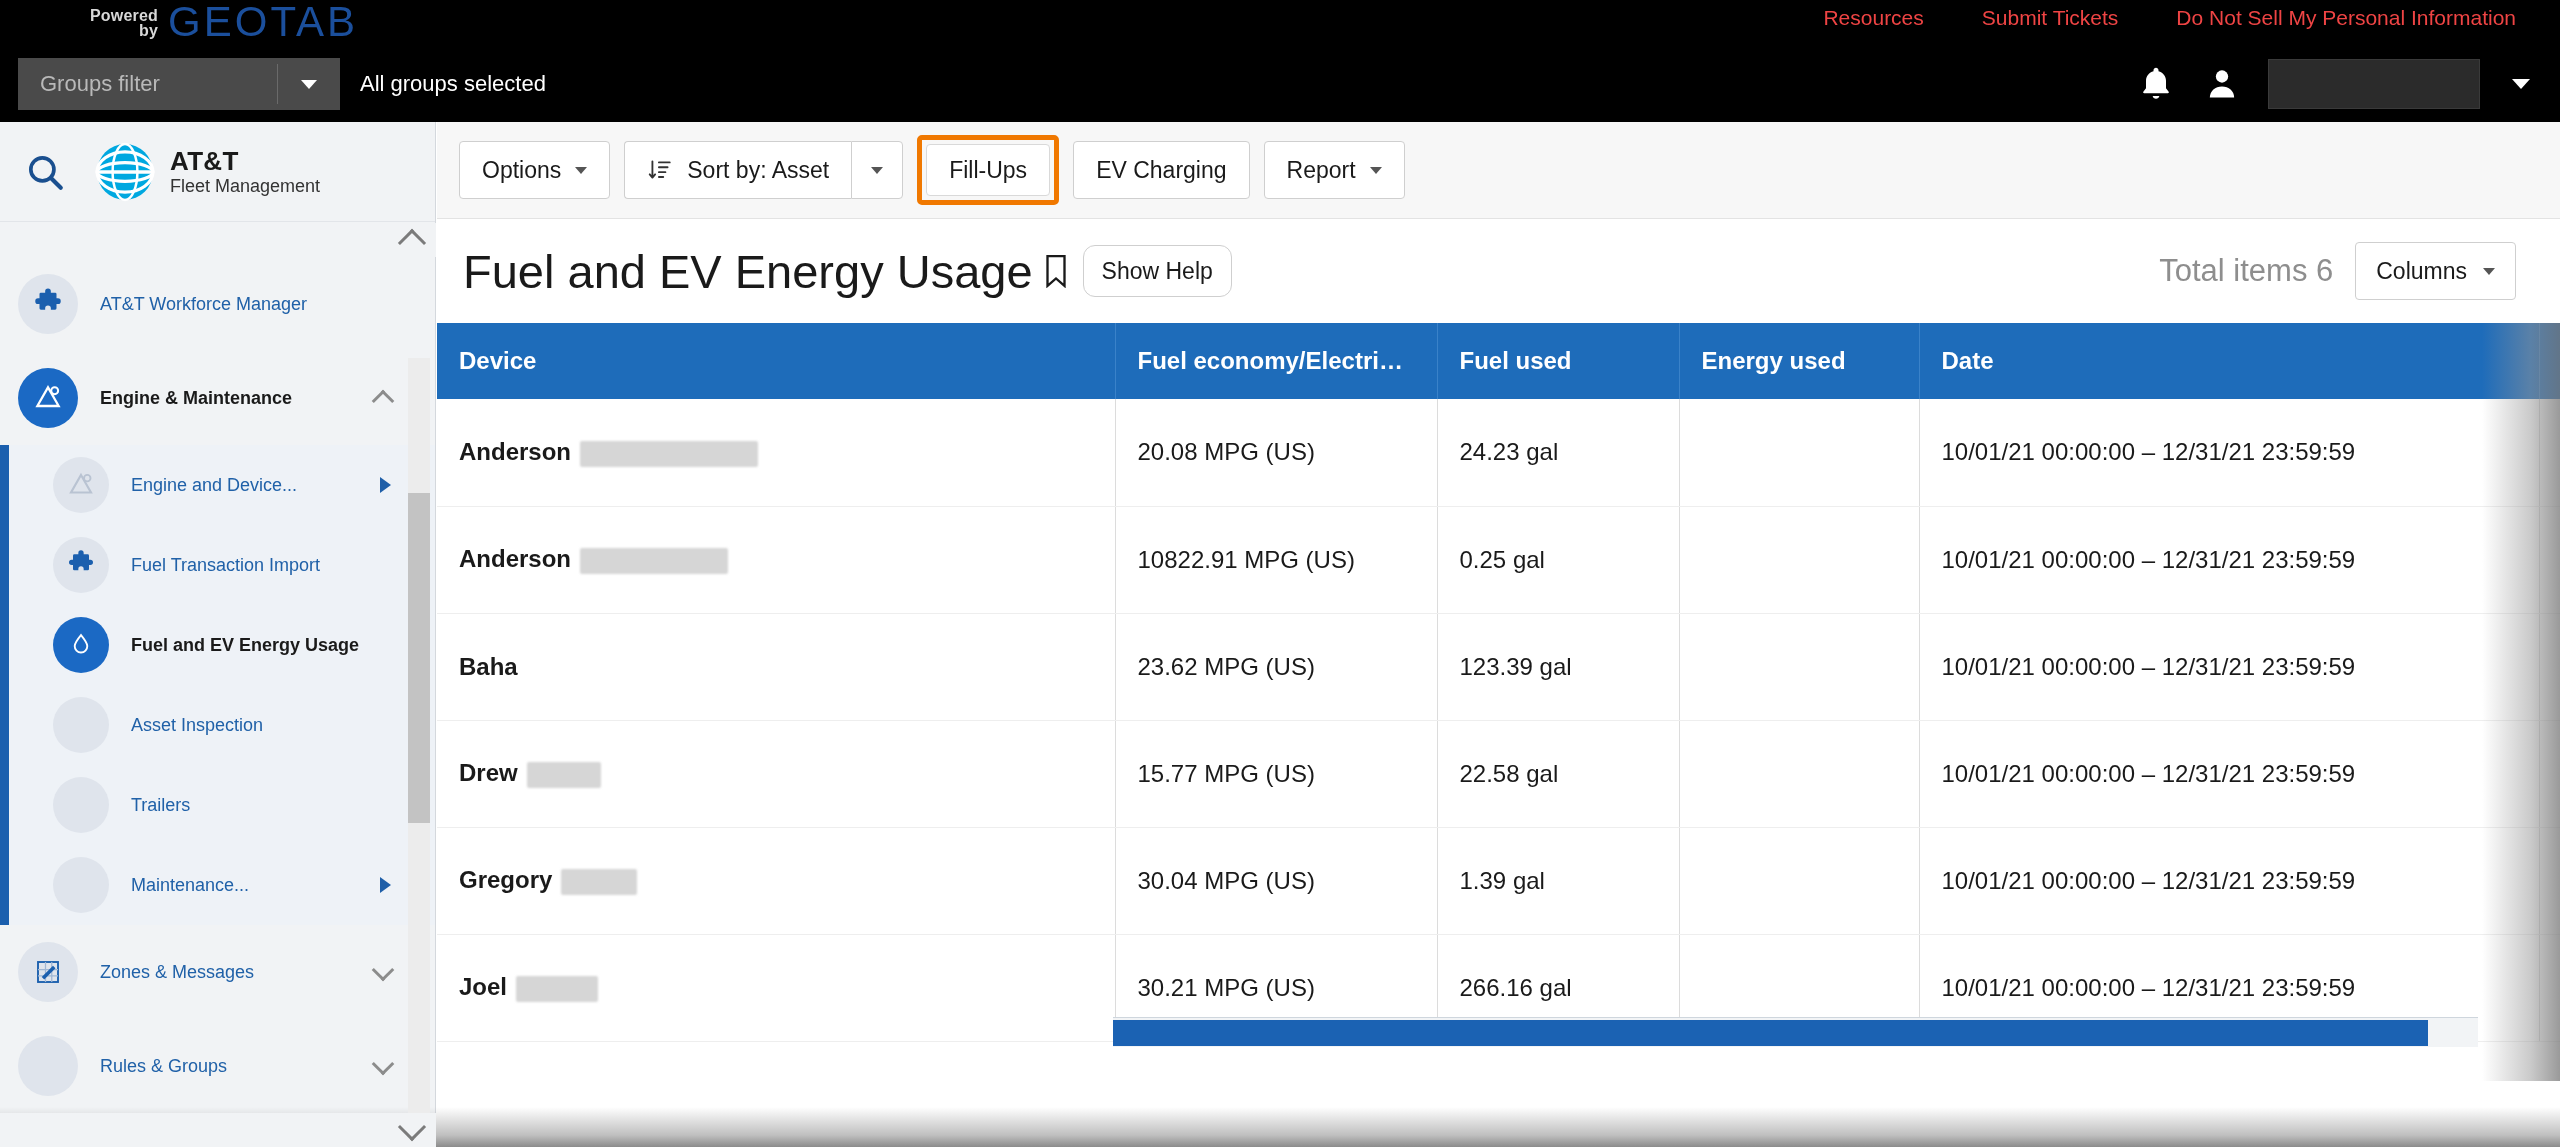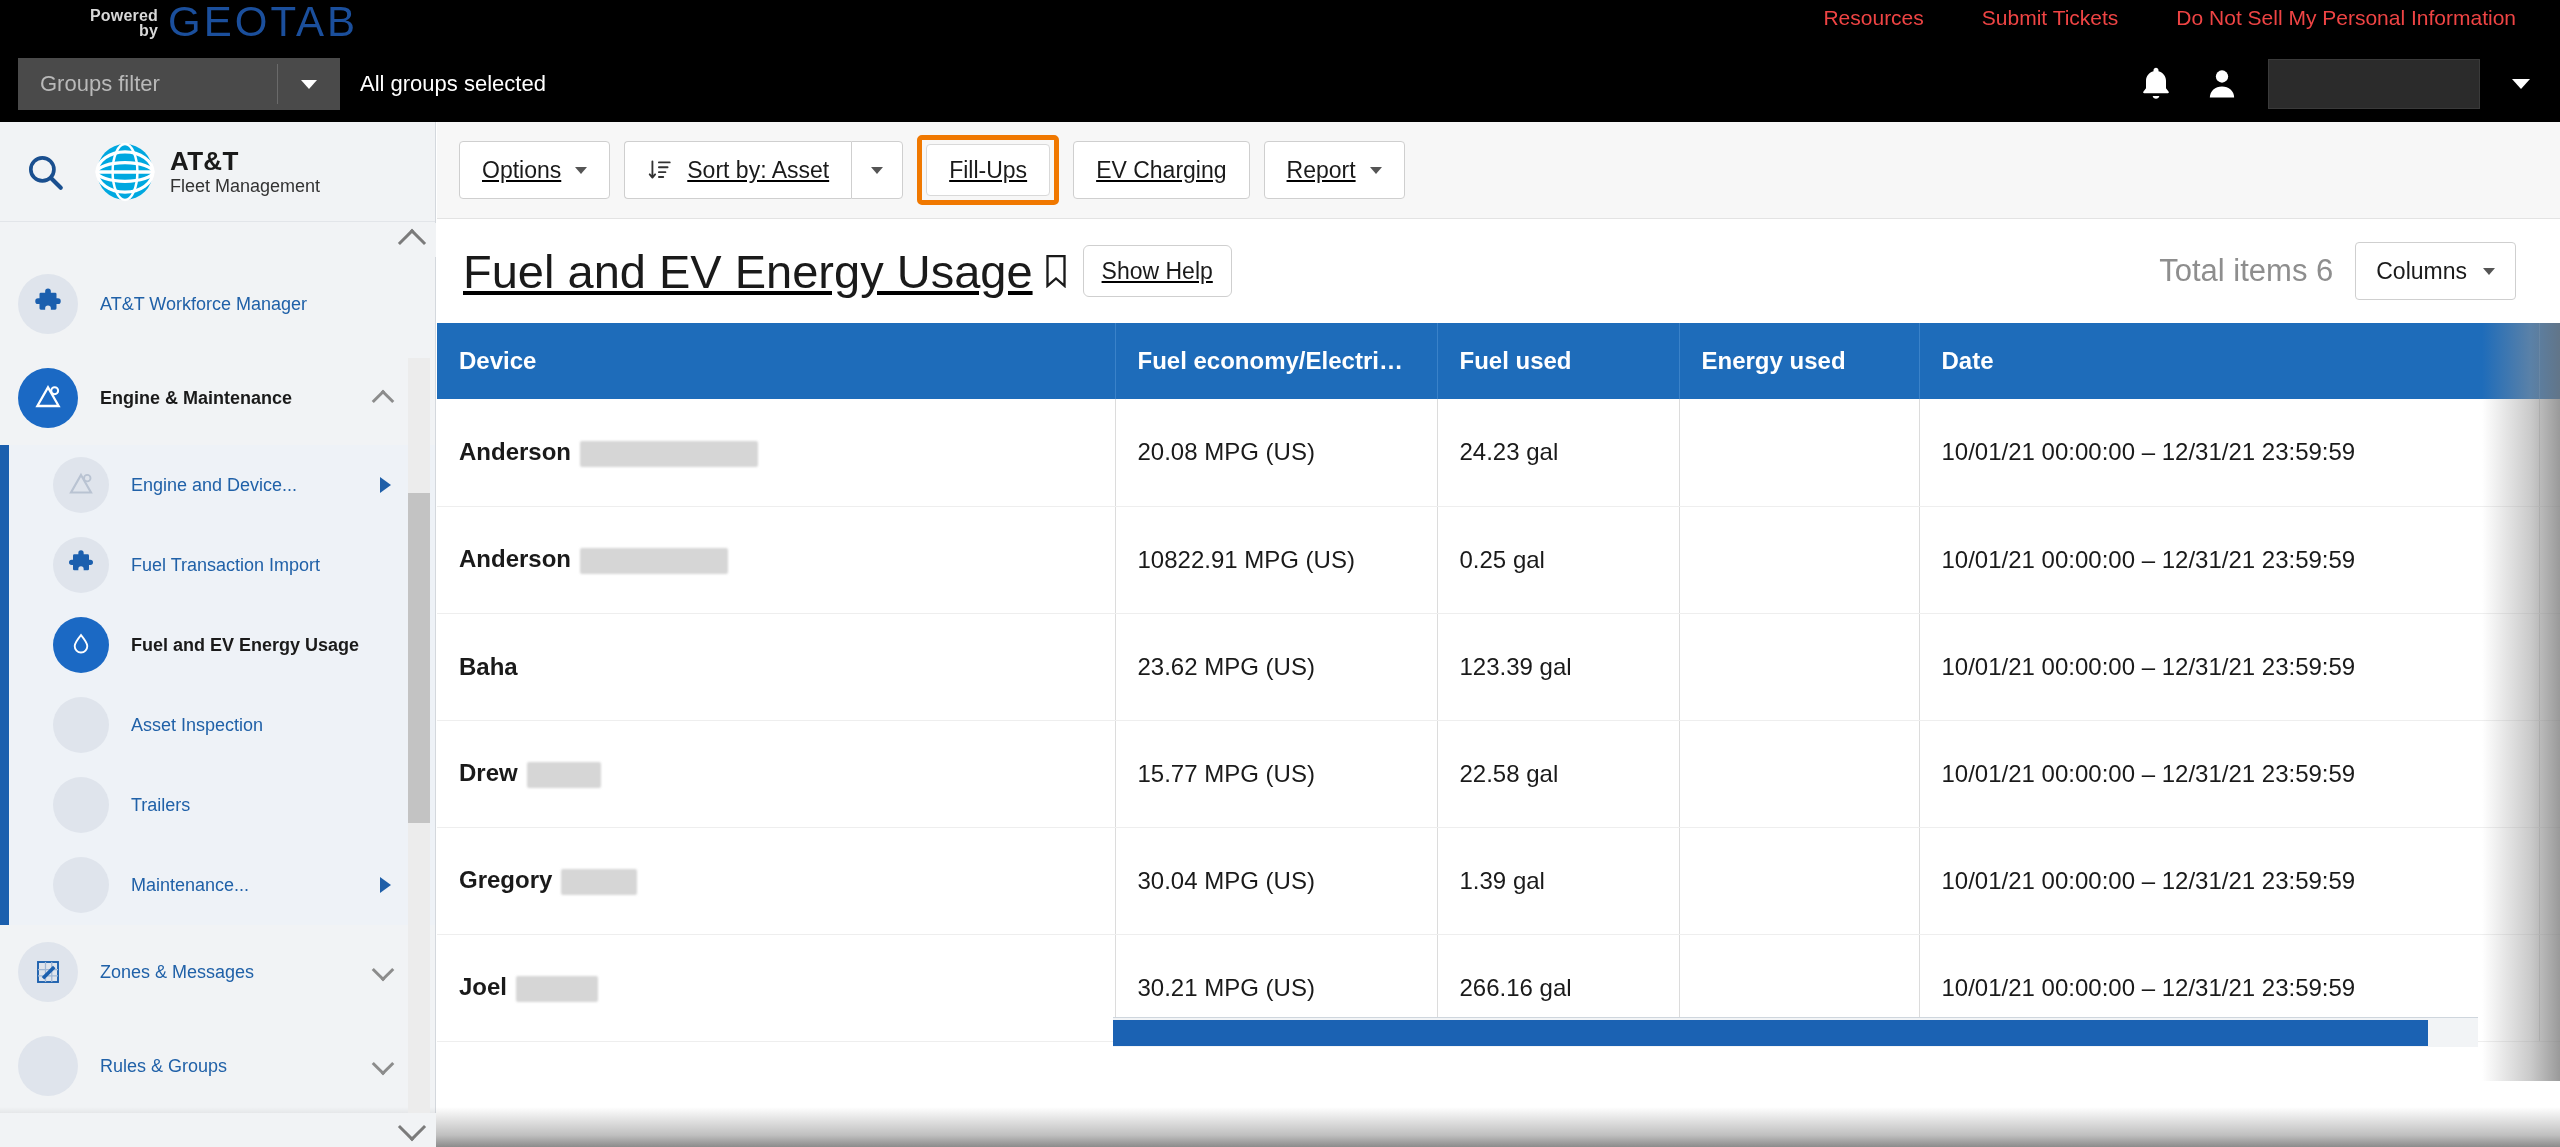--- a/index.html
+++ b/index.html
@@ -160,21 +160,21 @@
     background: #c3c3c3; z-index: 5;
   }
   .sb-track {
     position: absolute; right: 5px; top: 135px; width: 22px; bottom: 34px;
     background: #ececec; z-index: 4;
   }
 
   
   .main {
     position: absolute; left: 437px; top: 122px;
-    width: 2123px; height: 959px; background: #ffffff; text-decoration: underline;
+    width: 2123px; height: 959px; background: #ffffff;
   }
   .toolbar {
     height: 97px; background: #f7f7f7; border-bottom: 1px solid #e3e3e3;
     display: flex; align-items: center; padding-left: 22px; gap: 14px;
   }
   .tb-btn {
     height: 58px; background: #ffffff; border: 1px solid #cfcfcf;
     border-radius: 4px; display: flex; align-items: center;
     padding: 0 22px; gap: 14px; font-size: 23px; color: #1a1a1a;
     cursor: pointer; white-space: nowrap;
@@ -195,21 +195,21 @@
 
   .page-head {
     height: 104px; display: flex; align-items: center;
     padding: 0 0 0 26px; position: relative;
   }
   .page-title {
     font-size: 47px; color: #1a1a1a; font-weight: 400; white-space: nowrap;
   }
   .bookmark-icon { width: 26px; height: 34px; display: block; margin: 0 14px 0 10px; }
   .show-help {
-    height: 52px; border: 1px solid #cfcfcf; border-radius: 6px;
+    height: 52px; border: 1px solid #cfcfcf; border-radius: 12px;
     background: #fff; display: flex; align-items: center; padding: 0 18px;
     font-size: 23px; color: #1a1a1a; cursor: pointer;
   }
   .page-head-right {
     position: absolute; right: 44px; display: flex; align-items: center; gap: 22px;
   }
   .total-items { font-size: 31px; color: #8e8e8e; white-space: nowrap; }
   .columns-btn {
     height: 58px; border: 1px solid #cfcfcf; border-radius: 4px; background: #fff;
     display: flex; align-items: center; padding: 0 20px; gap: 16px;

